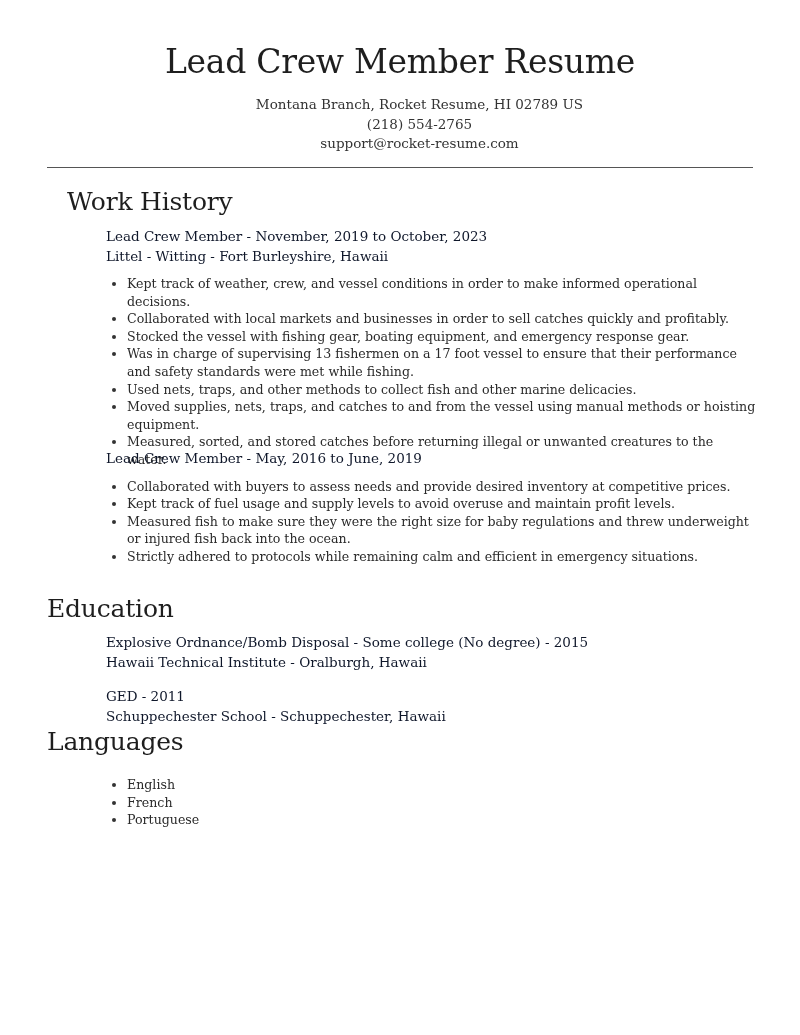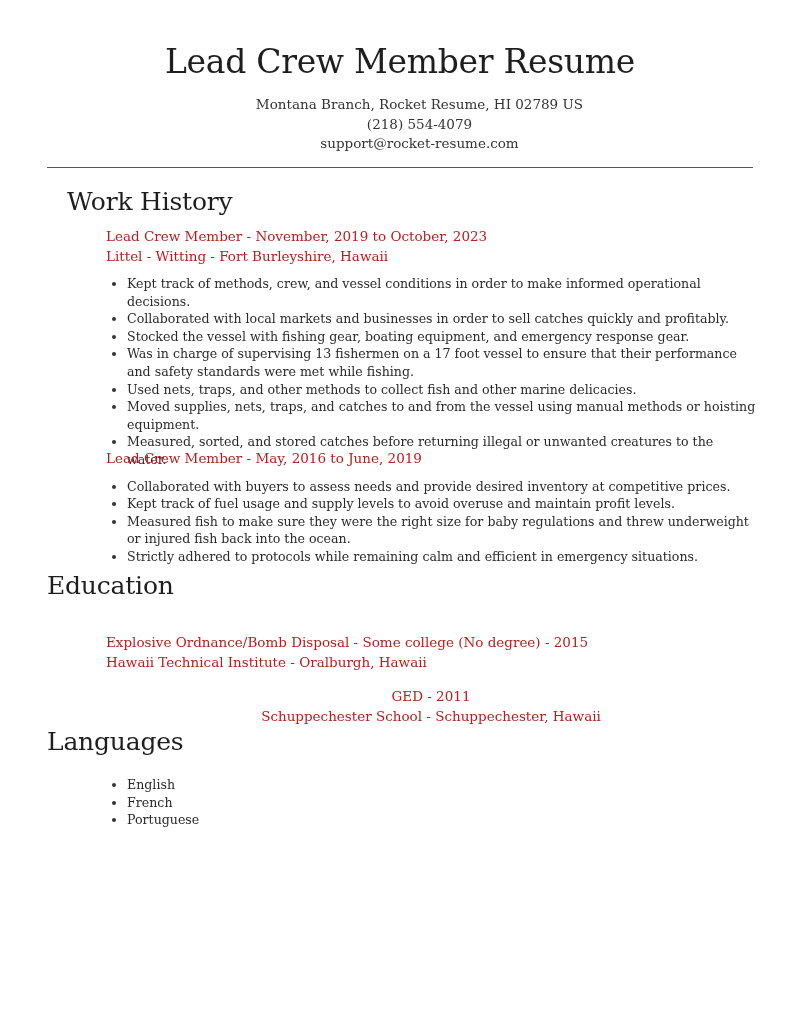--- a/index.html
+++ b/index.html
@@ -18,82 +18,82 @@
     .rule {
       position: absolute; left: 47px; width: 706px; top: 167px;
       height: 0; border-top: 1.5px solid #555;
     }
     .section-heading {
       position: absolute; left: 47px; margin: 0;
       font-size: 25px; font-weight: normal; color: #1e1e1e; line-height: 30px;
       letter-spacing: -0.2px;
     }
     .entry { position: absolute; left: 106px; width: 650px; }
-    .entry-line { font-size: 13.5px; line-height: 19.5px; color: #b91c1c; white-space: nowrap; }
+    .entry-line { font-size: 13.5px; line-height: 19.5px; color: #0f172a; white-space: nowrap; }
     ul.bullets {
       margin: 0; padding: 0 0 0 21px; list-style: none;
     }
     ul.bullets li {
       position: relative; font-size: 12.6px; line-height: 17.6px; color: #2a2a2a;
     }
     ul.bullets li::before {
       content: ""; position: absolute; left: -15px; top: 7px;
       width: 4px; height: 4px; border-radius: 50%; background: #333;
     }
   </style>
 </head>
 <body>
 
 <div class="page">
 
   <div class="header">
     <h1 class="title">Lead Crew Member Resume</h1>
     <div class="contact">
       <div>Montana Branch, Rocket Resume, HI 02789 US</div>
-      <div>(218) 554-4079</div>
+      <div>(218) 554-2765</div>
       <div>support@rocket-resume.com</div>
     </div>
   </div>
 
   <div class="rule"></div>
 
   <h2 class="section-heading" style="top:187px;margin-left:20px;">Work History</h2>
 
   <div class="entry" style="top:227px;">
     <div class="entry-line">Lead Crew Member - November, 2019 to October, 2023</div>
     <div class="entry-line">Littel - Witting - Fort Burleyshire, Hawaii</div>
     <ul class="bullets" style="margin-top:9px;">
-      <li>Kept track of methods, crew, and vessel conditions in order to make informed operational decisions.</li>
+      <li>Kept track of weather, crew, and vessel conditions in order to make informed operational decisions.</li>
       <li>Collaborated with local markets and businesses in order to sell catches quickly and profitably.</li>
       <li>Stocked the vessel with fishing gear, boating equipment, and emergency response gear.</li>
       <li>Was in charge of supervising 13 fishermen on a 17 foot vessel to ensure that their performance and safety standards were met while fishing.</li>
       <li>Used nets, traps, and other methods to collect fish and other marine delicacies.</li>
       <li>Moved supplies, nets, traps, and catches to and from the vessel using manual methods or hoisting equipment.</li>
       <li>Measured, sorted, and stored catches before returning illegal or unwanted creatures to the water.</li>
     </ul>
   </div>
 
   <div class="entry" style="top:449px;">
     <div class="entry-line">Lead Crew Member - May, 2016 to June, 2019</div>
     <ul class="bullets" style="margin-top:9px;">
       <li>Collaborated with buyers to assess needs and provide desired inventory at competitive prices.</li>
       <li>Kept track of fuel usage and supply levels to avoid overuse and maintain profit levels.</li>
       <li>Measured fish to make sure they were the right size for baby regulations and threw underweight or injured fish back into the ocean.</li>
       <li>Strictly adhered to protocols while remaining calm and efficient in emergency situations.</li>
     </ul>
   </div>
 
-  <h2 class="section-heading" style="top:571px;">Education</h2>
+  <h2 class="section-heading" style="top:594px;">Education</h2>
 
   <div class="entry" style="top:633px;">
     <div class="entry-line">Explosive Ordnance/Bomb Disposal - Some college (No degree) - 2015</div>
     <div class="entry-line">Hawaii Technical Institute - Oralburgh, Hawaii</div>
   </div>
 
-  <div class="entry" style="top:687px;text-align:center;">
+  <div class="entry" style="top:687px;">
     <div class="entry-line">GED - 2011</div>
     <div class="entry-line">Schuppechester School - Schuppechester, Hawaii</div>
   </div>
 
   <h2 class="section-heading" style="top:727px;">Languages</h2>
 
   <div class="entry" style="top:776px;">
     <ul class="bullets">
       <li>English</li>
       <li>French</li>

